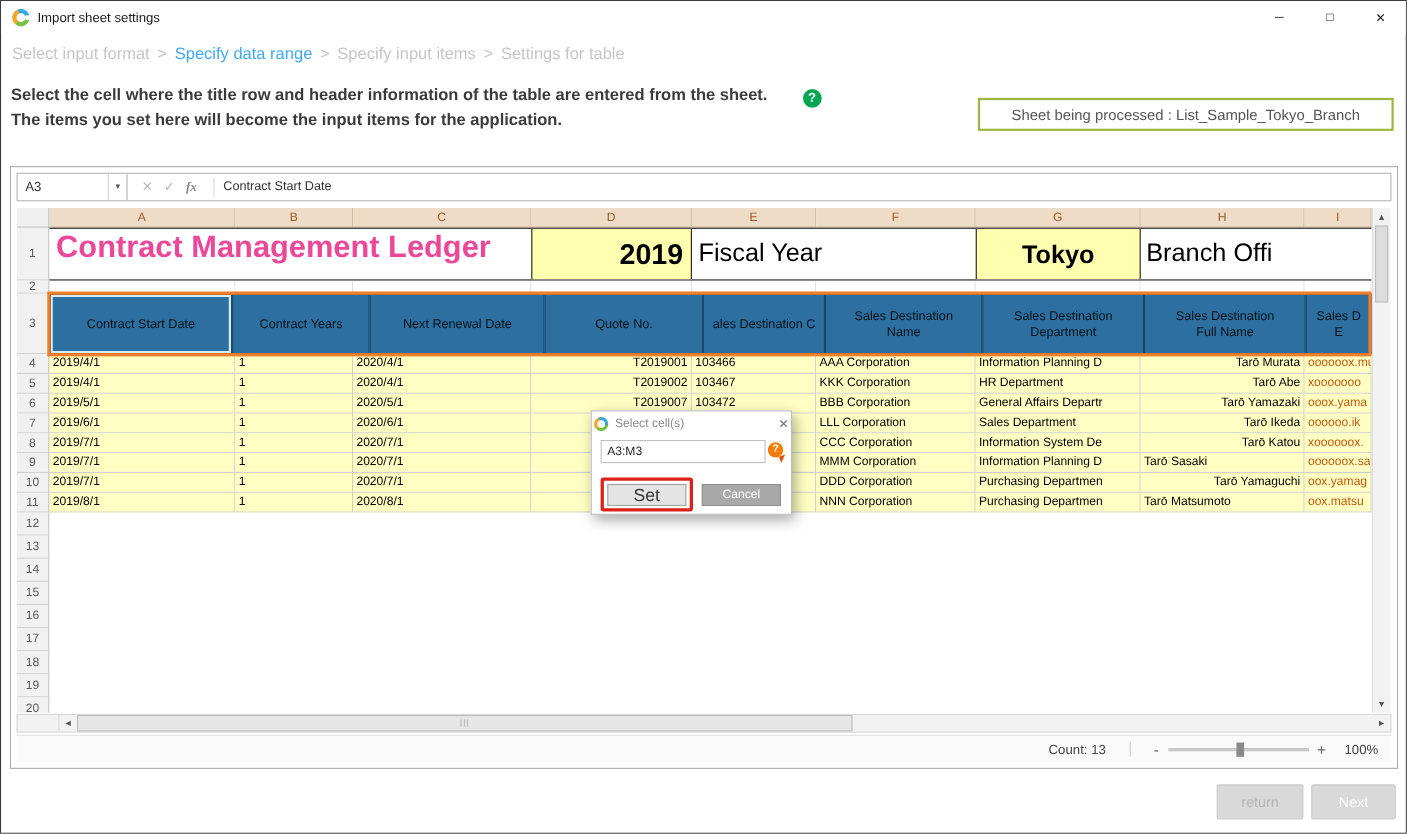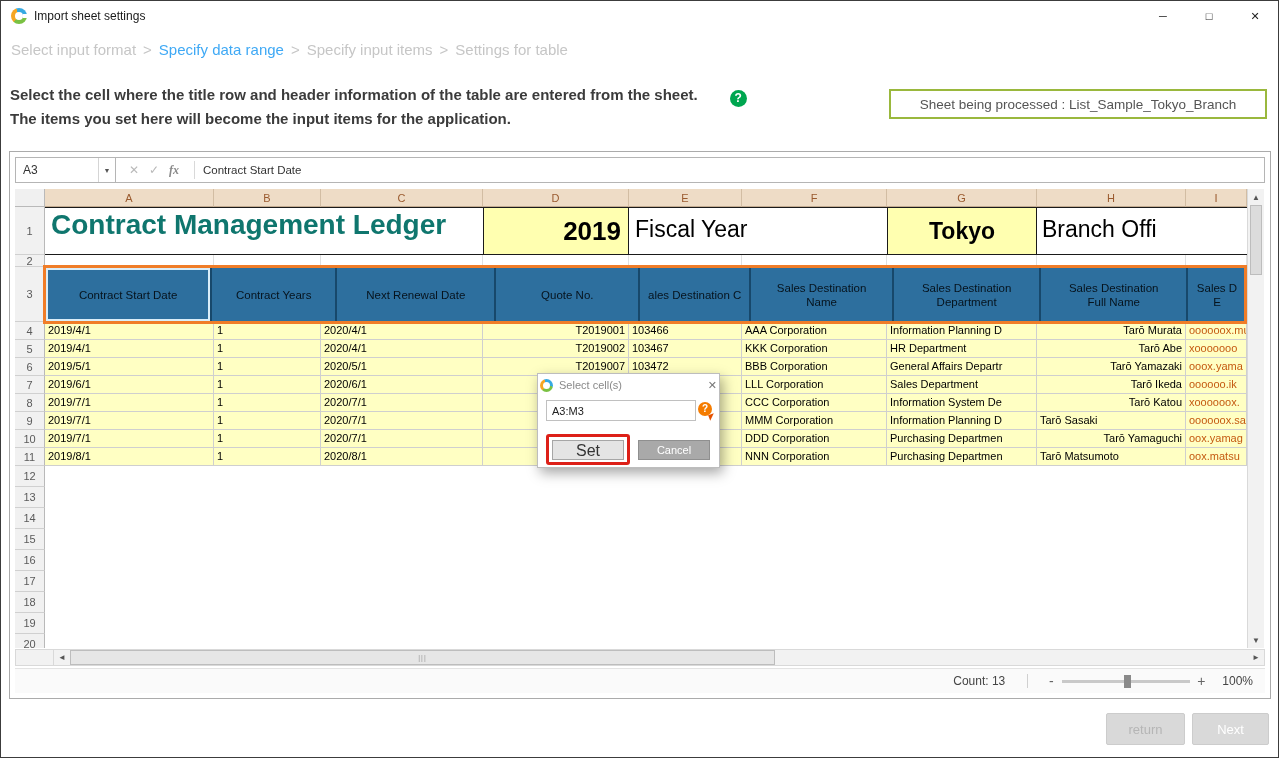--- a/index.html
+++ b/index.html
@@ -17,21 +17,21 @@
   .win-controls { position:absolute; right:0; top:0; height:30px; display:flex; }
   .winbtn { width:46px; height:30px; display:flex; align-items:center; justify-content:center; font-size:11px; color:#222; cursor:default; }
 
   
   .breadcrumb { position:absolute; top:40px; left:10px; font-size:15px; color:#c6c6c6; }
   .crumb { color:#c6c6c6; }
   .crumb.active { color:#3fa9f5; }
   .crumb-sep { margin:0 7px; color:#c6c6c6; }
 
   
-  .instructions { position:absolute; top:82px; left:9px; font-size:15px; font-weight:bold; color:#3b3b3b; line-height:23px; }
+  .instructions { position:absolute; top:74px; left:9px; font-size:15px; font-weight:bold; color:#3b3b3b; line-height:23px; }
   .help-badge { display:inline-block; width:17px; height:17px; border-radius:50%; background:#00a650; color:#fff;
     font-size:12px; font-weight:bold; text-align:center; line-height:17px; margin-left:32px; vertical-align:-2px; }
 
   .sheet-info { position:absolute; top:88px; right:11px; width:378px; height:30px; border:2px solid #9ab83d;
     background:#fff; display:flex; align-items:center; justify-content:center; font-size:13.5px; color:#555; }
 
   
   .sheet-panel { position:absolute; left:8px; top:150px; width:1262px; height:548px; border:1px solid #ababab;
     background:#fff; padding:5px; display:flex; flex-direction:column; }
 
@@ -48,21 +48,21 @@
   .grid-wrap { flex:1; display:flex; overflow:hidden; position:relative; }
   .grid { width:1232px; position:relative; overflow:hidden; background:#fff; }
   .g-row { display:flex; }
   .g-corner { width:30px; background:#f0f0f0; border-right:1px solid #b9b9b9; border-bottom:1px solid #b9b9b9; }
   .g-colhead { background:#eedcc6; border-right:1px solid #d2bda3; border-bottom:1px solid #c2ab90; color:#9a5a2e;
     font-size:11px; display:flex; align-items:center; justify-content:center; }
   .g-rowhead { width:30px; background:#f1f1f1; border-right:1px solid #b9b9b9; border-bottom:1px solid #d0d0d0;
     color:#5a5a5a; font-size:11px; display:flex; align-items:center; justify-content:center; flex:0 0 30px; }
 
   .r1c { position:relative; width:1202px; border-top:1px solid #1a1a1a; border-bottom:1px solid #1a1a1a; background:#fff; overflow:hidden; }
-  .r1-title { position:absolute; left:6px; top:1px; font-size:28px; font-weight:bold; color:#0f766e; white-space:nowrap; }
+  .r1-title { position:absolute; left:6px; top:1px; font-size:28px; font-weight:bold; color:#ec4899; white-space:nowrap; }
   .r1-year { position:absolute; left:438px; top:0; width:146px; height:100%; background:#ffffb0;
     border-left:1px solid #1a1a1a; border-right:1px solid #1a1a1a; font-size:26px; font-weight:bold;
     display:flex; align-items:center; justify-content:flex-end; padding-right:7px; }
   .r1-fiscal { position:absolute; left:590px; top:8px; font-size:23px; color:#000; white-space:nowrap; }
   .r1-city { position:absolute; left:842px; top:0; width:150px; height:100%; background:#ffffb0;
     border-left:1px solid #1a1a1a; border-right:1px solid #1a1a1a; font-size:23px; font-weight:bold;
     display:flex; align-items:center; justify-content:center; }
   .r1-branch { position:absolute; left:997px; top:8px; font-size:23px; color:#000; white-space:nowrap; }
 
   .r2c, .r3c, .drc { display:flex; width:1202px; height:100%; }

